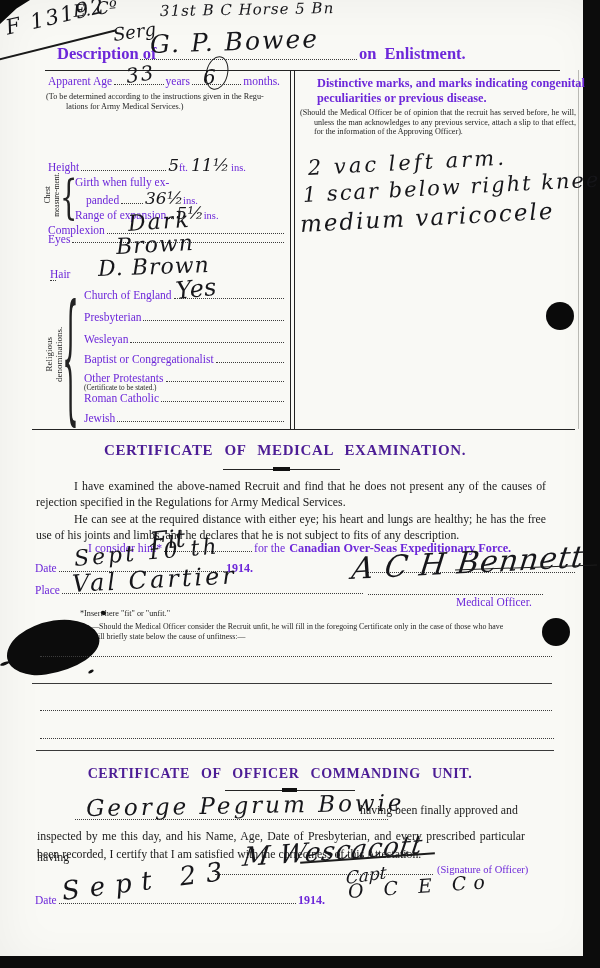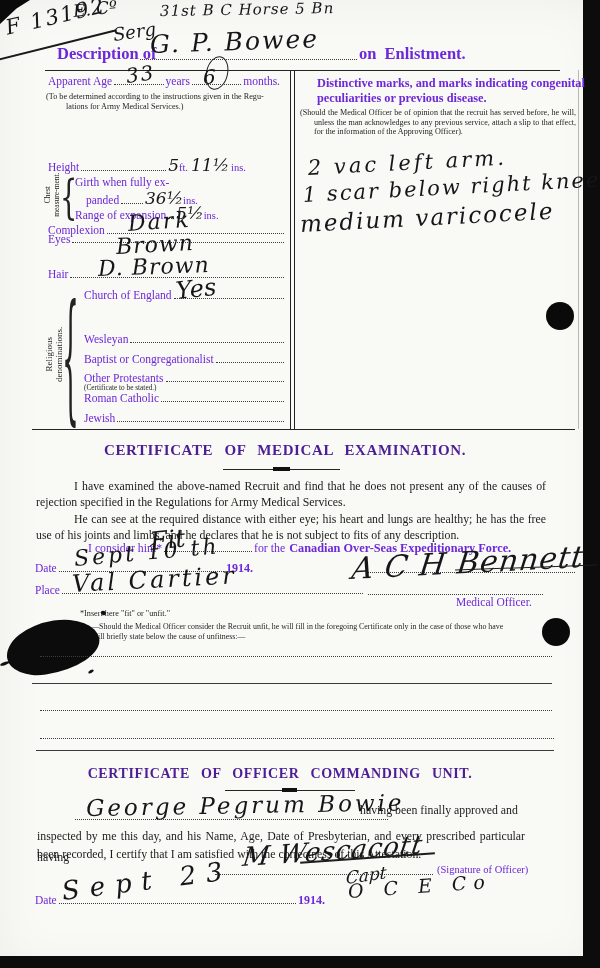--- a/index.html
+++ b/index.html
@@ -98,38 +98,42 @@
     <span class="lead"></span>
   </div>
   <div class="abs hw" style="left:128px;top:211px;font-size:22px;transform:rotate(-4deg);letter-spacing:2px;">Dark</div>
 
   <div class="frow" style="left:48px;top:233px;width:238px;">
     <span class="lbl">Eyes</span>
     <span class="lead"></span>
   </div>
   <div class="abs hw" style="left:116px;top:234px;font-size:22px;transform:rotate(-3deg);letter-spacing:1px;">Brown</div>
 
-  <div class="frow" style="left:48px;top:268px;width:238px;">
+  <div class="frow" style="left:48px;top:268px;width:238px;flex-direction:column;">
     <span class="lbl">Hair</span>
     <span class="lead"></span>
   </div>
   <div class="abs hw" style="left:98px;top:256px;font-size:22px;transform:rotate(-2deg);letter-spacing:1px;">D. Brown</div>
 
   <div class="abs vlabel" style="left:8px;top:344px;width:92px;font-size:9px;">
     <span>Religious</span><br>
     <span>denominations.</span>
   </div>
   <div class="abs brace" style="left:62px;top:287px;font-size:38px;line-height:38px;transform:scaleY(3.7) scaleX(0.7);">{</div>
 
   <div class="frow" style="left:84px;top:289px;width:202px;">
     <span class="lbl">Church of England</span>
     <span class="lead"></span>
   </div>
   <div class="abs hw" style="left:176px;top:277px;font-size:24px;transform:rotate(-6deg);">Yes</div>
 
+  <div class="frow" style="left:84px;top:311px;width:202px;">
+    <span class="lbl">Presbyterian</span>
+    <span class="lead"></span>
+  </div>
 
   <div class="frow" style="left:84px;top:333px;width:202px;">
     <span class="lbl">Wesleyan</span>
     <span class="lead"></span>
   </div>
 
   <div class="frow" style="left:84px;top:353px;width:202px;">
     <span class="lbl">Baptist or Congregationalist</span>
     <span class="lead"></span>
   </div>

